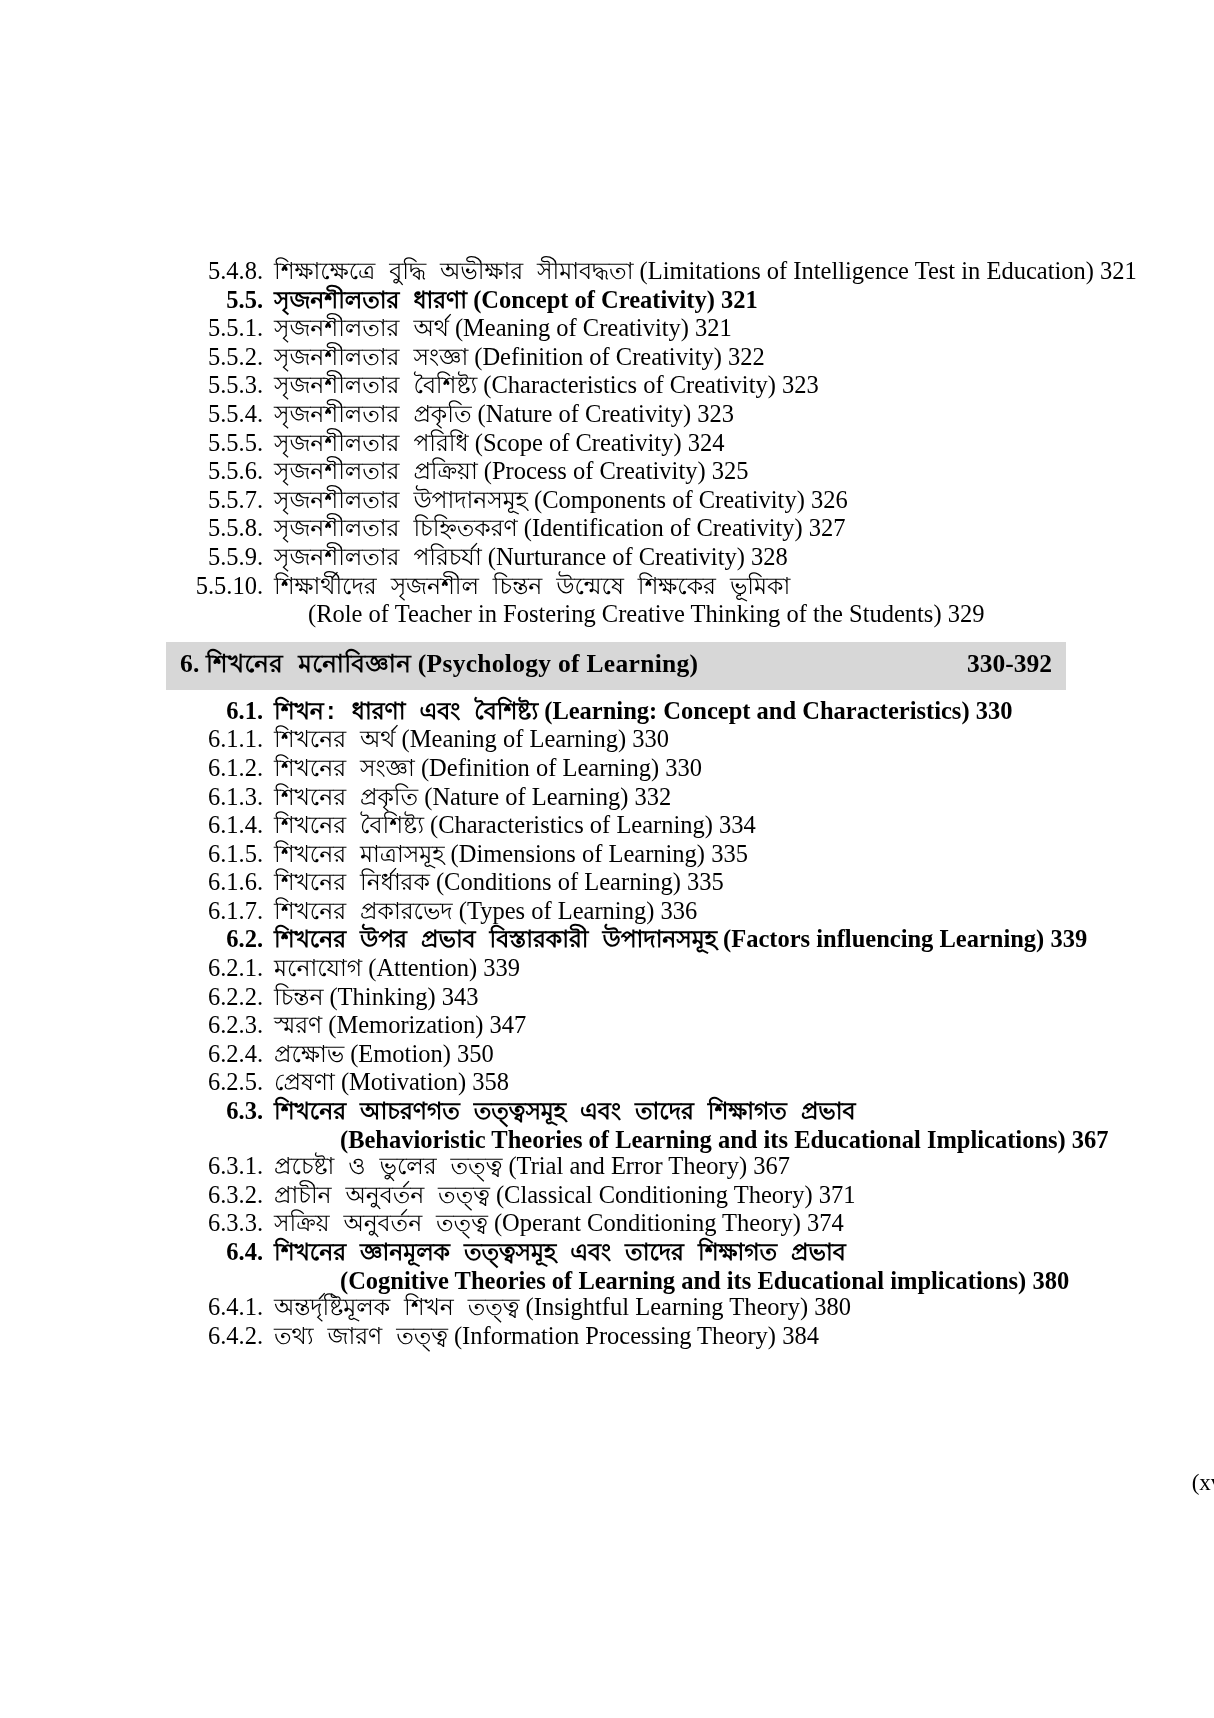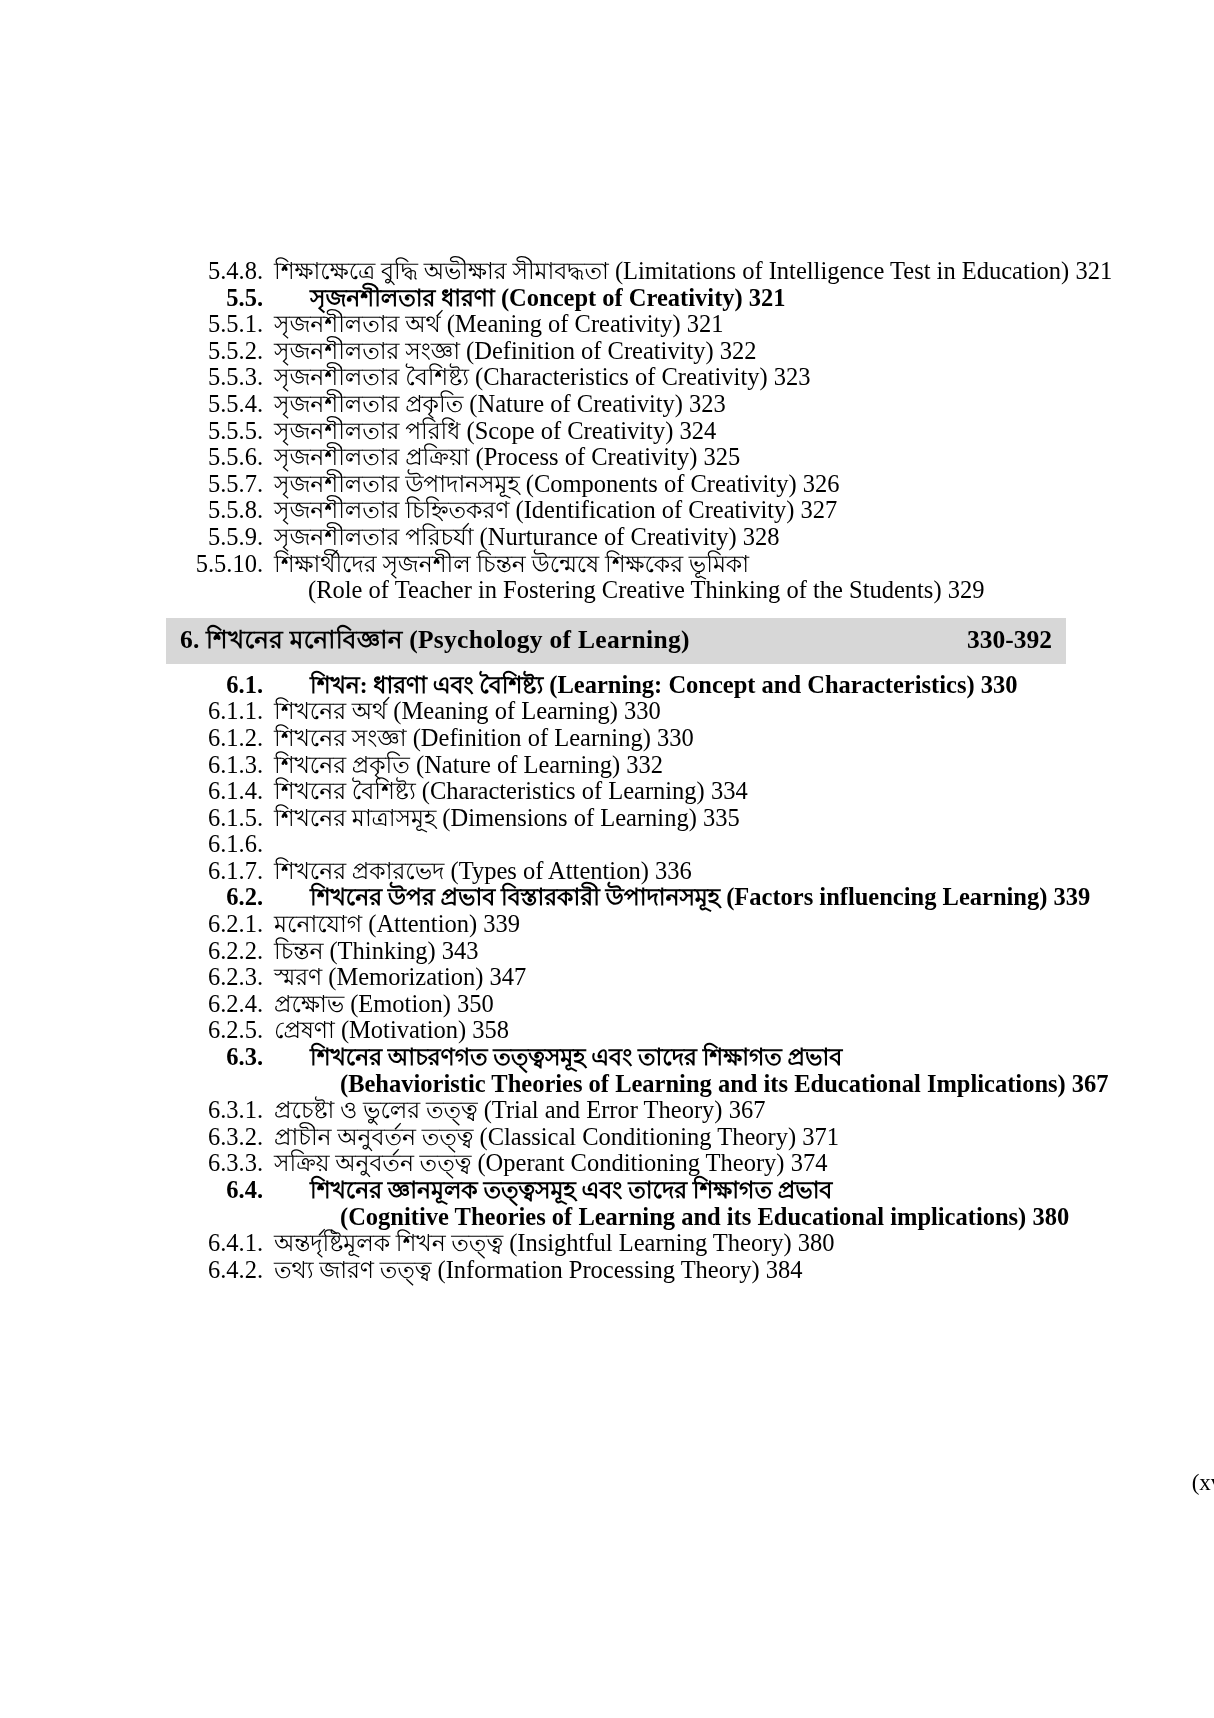--- a/index.html
+++ b/index.html
@@ -51,32 +51,31 @@
     box-sizing: border-box;
   }
 
   .txt {
     flex: 1 1 auto;
     white-space: nowrap;
   }
 
   
   .bn {
-    font-family: Liberation Serif, serif;
+    font-family: Liberation Mono, monospace;
     font-size: 23.5px;
     letter-spacing: -0.1px;
   }
   .en {
     font-family: "Liberation Serif", "DejaVu Serif", serif;
   }
 
   
   .lvl2 {
     font-weight: bold;
-    gap: 36px;
   }
   .lvl2 .num {
     width: 108px;
   }
   .lvl2 .bn { font-size: 23.5px; }
 
   
   .cont {
     display: flex;
     font-size: 24.5px;
@@ -227,24 +226,25 @@
         <div class="entry">
           <span class="num">6.1.4.</span>
           <span class="txt"><span class="bn">শিখনের বৈশিষ্ট্য</span> <span class="en">(Characteristics of Learning)</span> <span class="en">334</span></span>
         </div>
         <div class="entry">
           <span class="num">6.1.5.</span>
           <span class="txt"><span class="bn">শিখনের মাত্রাসমূহ</span> <span class="en">(Dimensions of Learning)</span> <span class="en">335</span></span>
         </div>
         <div class="entry">
           <span class="num">6.1.6.</span>
+          <span class="txt"><span class="bn">শিখনের নির্ধারক</span> <span class="en">(Conditions of Learning)</span> <span class="en">335</span></span>
         </div>
         <div class="entry">
           <span class="num">6.1.7.</span>
-          <span class="txt"><span class="bn">শিখনের প্রকারভেদ</span> <span class="en">(Types of Attention)</span> <span class="en">336</span></span>
+          <span class="txt"><span class="bn">শিখনের প্রকারভেদ</span> <span class="en">(Types of Learning)</span> <span class="en">336</span></span>
         </div>
         <div class="entry lvl2">
           <span class="num">6.2.</span>
           <span class="txt"><span class="bn">শিখনের উপর প্রভাব বিস্তারকারী উপাদানসমূহ</span> <span class="en">(Factors influencing Learning)</span> <span class="en">339</span></span>
         </div>
         <div class="entry">
           <span class="num">6.2.1.</span>
           <span class="txt"><span class="bn">মনোযোগ</span> <span class="en">(Attention)</span> <span class="en">339</span></span>
         </div>
         <div class="entry">

